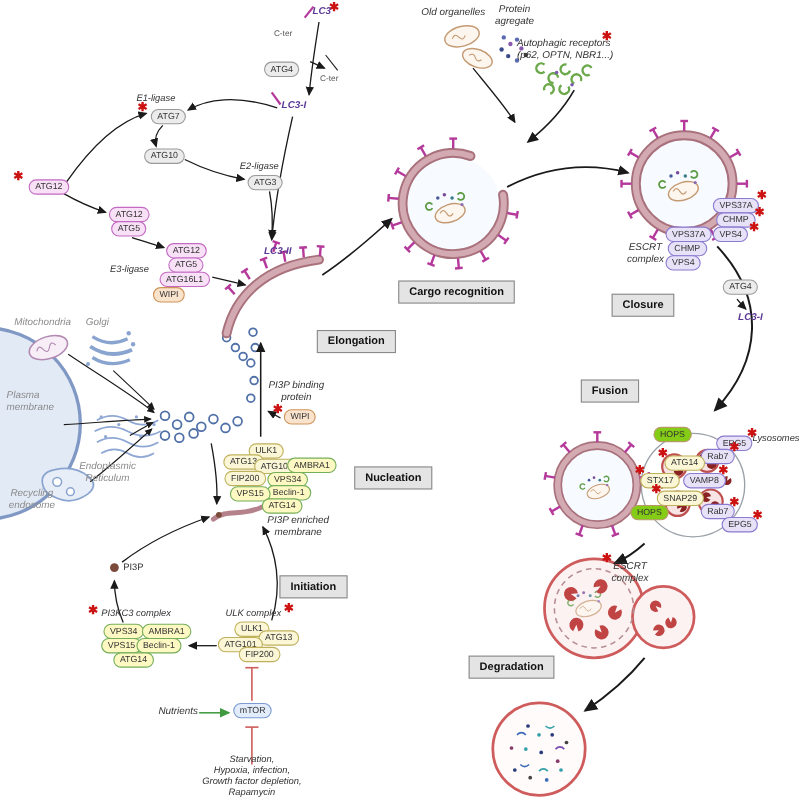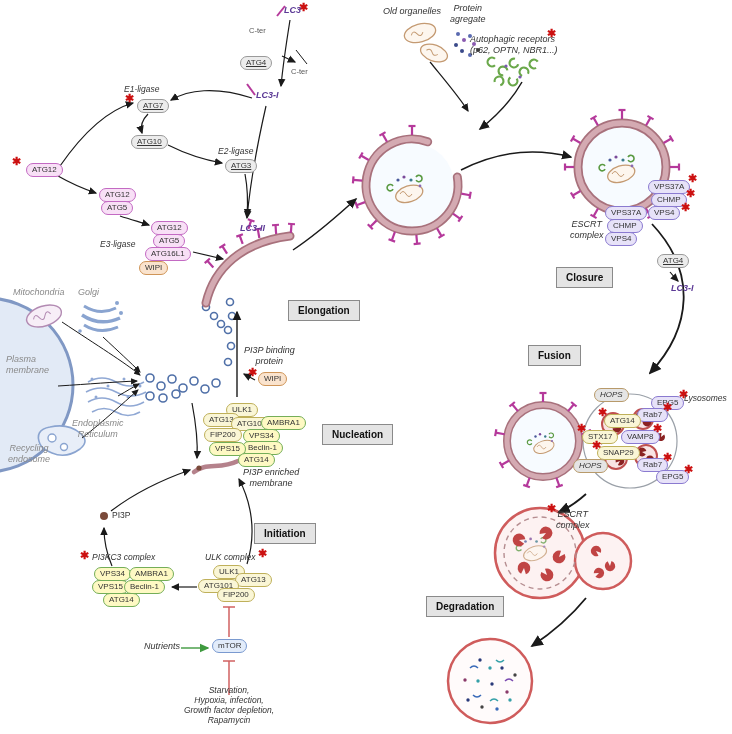--- a/index.html
+++ b/index.html
@@ -8,27 +8,27 @@
   svg.layer{position:absolute;left:0;top:0;}
   .lbl{position:absolute;font-size:9px;font-style:italic;color:#333;line-height:1.18;white-space:pre-line;}
   .lbl.gray{color:#8a8a8a;}
   .lbl.purple{color:#5c3a96;font-weight:600;}
   .lbl.tiny{font-size:7.5px;color:#555;font-style:normal;}
   .lbl.plain{font-style:normal;font-size:8.5px;}
   .lbl.center{text-align:center;}
   .lbl.sm{font-size:8.5px;}
   .pill{position:absolute;font-size:8px;line-height:1;padding:2px 5px;border-radius:8px;border:1px solid;
         white-space:nowrap;color:#333;background:#eee;}
-  .pill.gray{background:#ececec;border-color:#9a9a9a;text-decoration:underline;}
+  .pill.gray{background:#ececec;border-color:#9a9a9a;}
   .pill.magenta{background:#f8e0f6;border-color:#c36ac3;}
   .pill.orange{background:#fae3cd;border-color:#cf9558;}
   .pill.yellow{background:#faf6d6;border-color:#bfb05a;}
   .pill.green{background:#fef9c3;border-color:#74ae58;}
   .pill.violet{background:#e7e2f8;border-color:#8a7ad0;}
-  .pill.tan{background:#e5e5e5;border-color:#b89a6a;font-style:italic;}
+  .pill.tan{background:#84cc16;border-color:#b89a6a;}
   .pill.blue{background:#e2ecfa;border-color:#7a9ad0;}
   .stage{position:absolute;background:#e4e4e4;border:1px solid #8a8a8a;color:#111;
          font-size:10px;font-weight:700;padding:4px 9px;white-space:nowrap;}
   .ast{position:absolute;color:#cc1111;font-size:11px;font-weight:700;line-height:1;}
 </style>
 </head>
 <body>
 
 <div class="canvas">
 
@@ -319,20 +319,21 @@
   <g fill="none">
     <path d="M181,648 L208,648" stroke="#3f9a3f" stroke-width="1.4" marker-end="url(#ahg)"></path>
     <line x1="229" y1="695" x2="229" y2="661" stroke="#d06060" stroke-width="1.5"></line>
     <line x1="223" y1="661" x2="235" y2="661" stroke="#d06060" stroke-width="1.5"></line>
     <line x1="229" y1="637" x2="229" y2="607" stroke="#d06060" stroke-width="1.5"></line>
     <line x1="223" y1="607" x2="235" y2="607" stroke="#d06060" stroke-width="1.5"></line>
   </g>
 </svg>
 
 <div class="stage" style="left:288px;top:300px">Elongation</div>
+<div class="stage" style="left:362px;top:255px">Cargo recognition</div>
 <div class="stage" style="left:556px;top:267px">Closure</div>
 <div class="stage" style="left:528px;top:345px">Fusion</div>
 <div class="stage" style="left:322px;top:424px">Nucleation</div>
 <div class="stage" style="left:254px;top:523px">Initiation</div>
 <div class="stage" style="left:426px;top:596px">Degradation</div>
 
 <span class="ast" style="left:299px;top:2px">✱</span>
 <div class="lbl purple" style="left:284px;top:5px">LC3</div>
 <div class="lbl tiny" style="left:249px;top:27px">C-ter</div>
 <div class="pill gray" style="left:240px;top:56px">ATG4</div>

